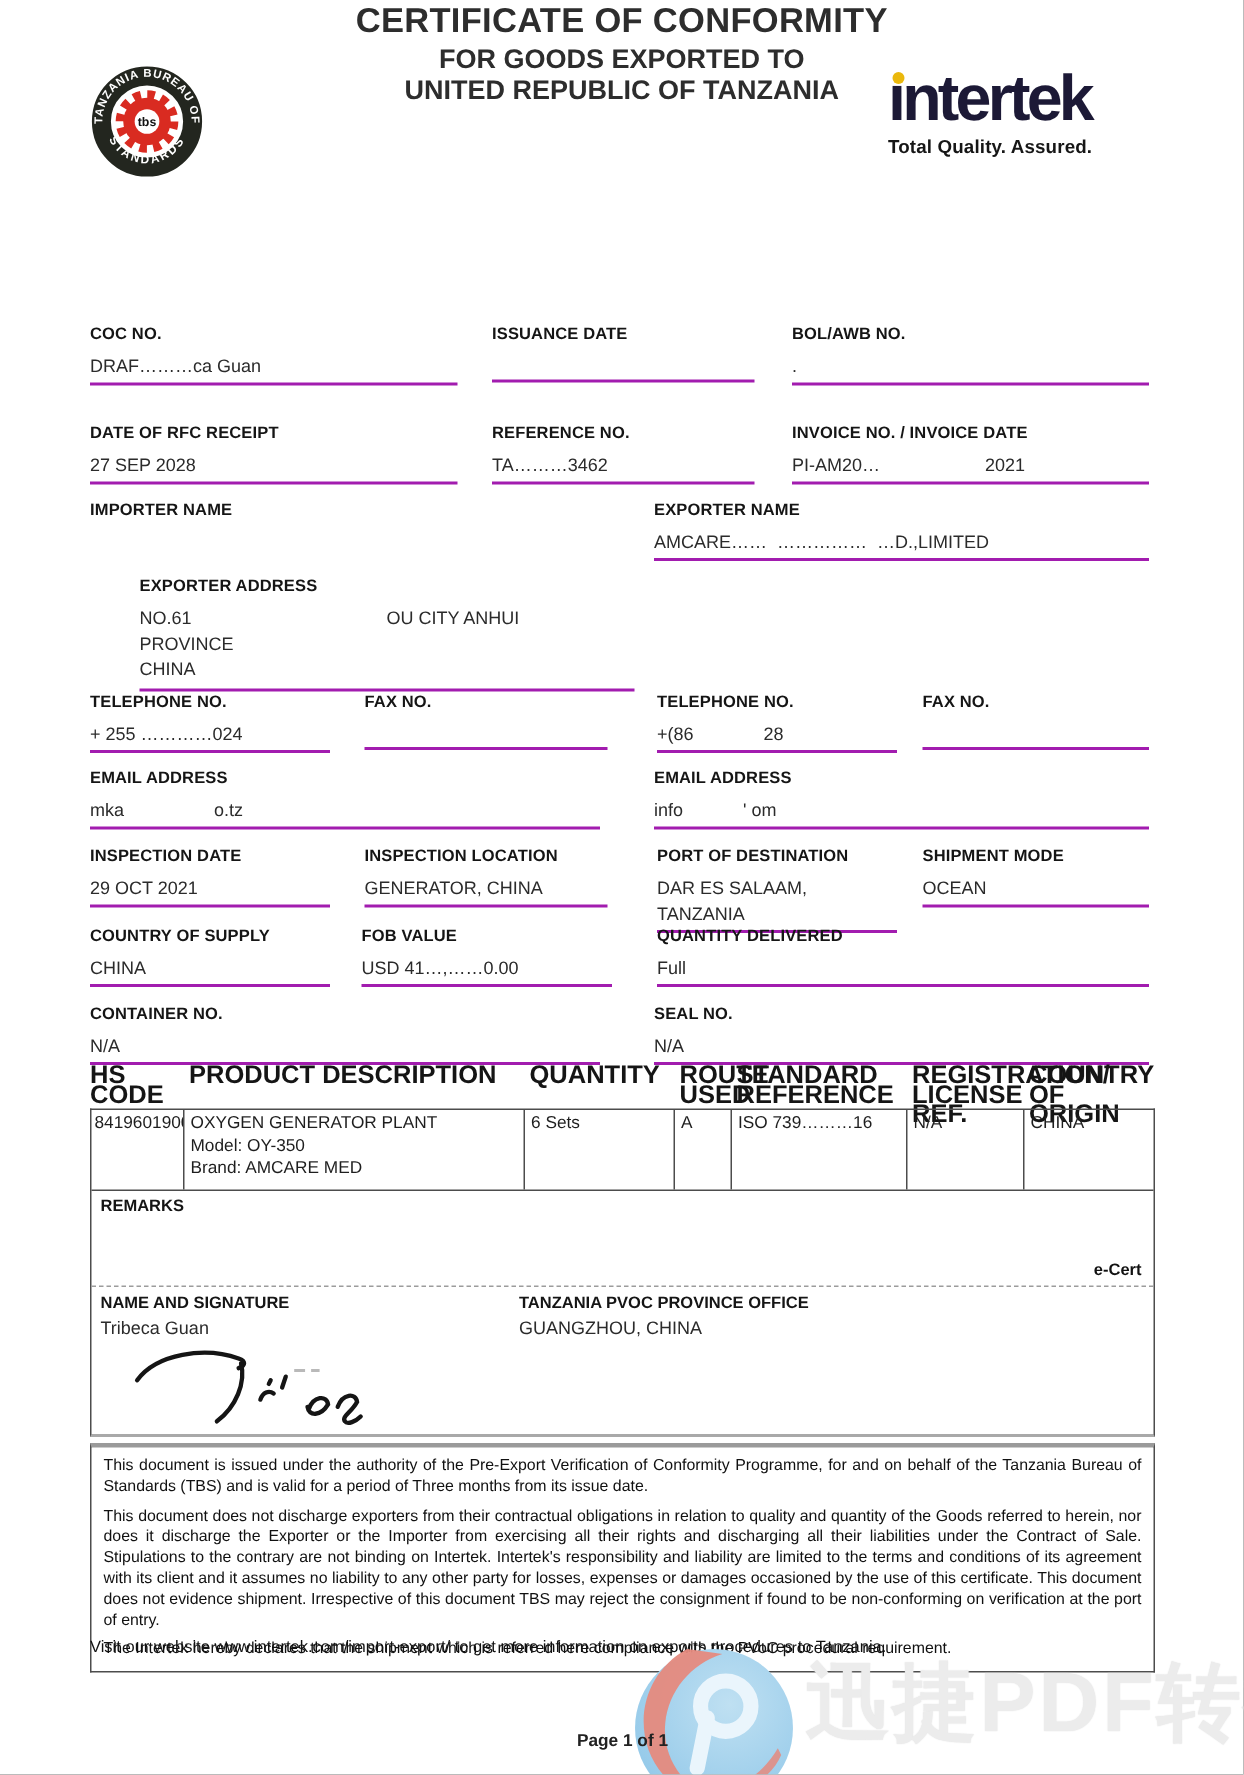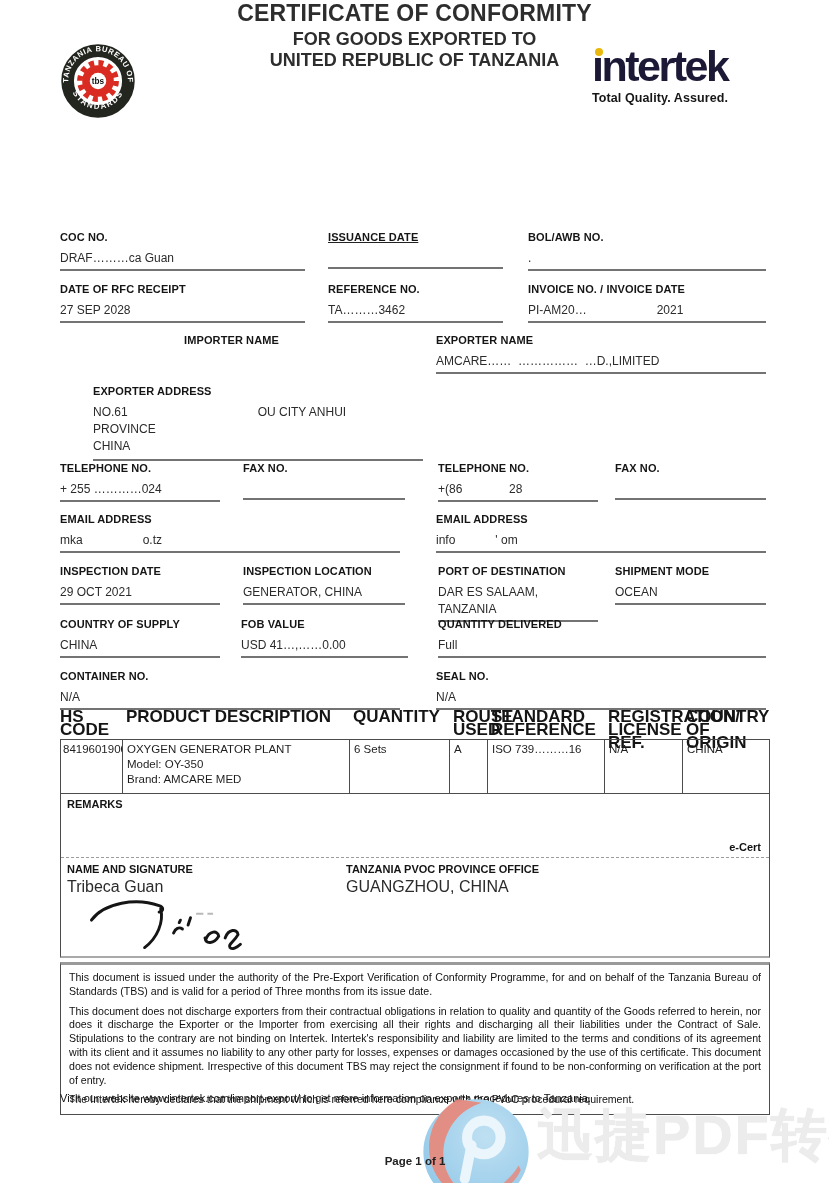--- a/index.html
+++ b/index.html
@@ -23,37 +23,37 @@
 
   .intertek { left:592px; top:44px; width:190px; }
   .intertek-word { position:relative; font-size:43px; font-weight:bold; letter-spacing:-2.5px; color:#1c1936; line-height:44px; }
   .intertek-dot { position:absolute; left:3px; top:4px; width:8px; height:8px; border-radius:50%; background:#eab80c; }
   .intertek-tagline { font-size:12.5px; font-weight:bold; color:#161616; margin-top:3px; letter-spacing:0.1px; }
 
   
   .frow { left:60px; width:710px; display:flex; }
   .field { display:block; }
   .f-label { font-size:11px; font-weight:bold; color:#151515; letter-spacing:0.1px; line-height:14px; margin-bottom:6px; white-space:pre-line; }
-  .f-value { font-size:12px; color:#2b2b2b; line-height:17px; min-height:19px; padding-bottom:2px; border-bottom:2px solid #737373; white-space:pre-line; }
+  .f-value { font-size:12px; color:#2b2b2b; line-height:17px; min-height:19px; padding-bottom:2px; border-bottom:2px solid #a21caf; white-space:pre-line; }
 
   
   .thead { left:60px; top:710px; width:710px; display:flex; }
   .th { font-size:17px; font-weight:bold; color:#151515; line-height:13px; padding:0 3px; white-space:pre-line; }
   .bigbox { left:60px; top:739px; width:710px; height:219px; border:1.5px solid #4c4c4c; border-bottom:2px solid #a9a9a9; }
   .trow { display:flex; height:54px; border-bottom:1.5px solid #4c4c4c; }
   .td { font-size:11.5px; color:#1e1e1e; line-height:15px; padding:2px 4px; border-right:1px solid #4c4c4c; white-space:pre-line; overflow:hidden; }
   .td:last-child { border-right:none; }
 
   .remarks { position:relative; height:64px; border-bottom:1px dashed #9c9c9c; }
   .remarks-label { font-size:11px; font-weight:bold; padding:4px 6px; color:#151515; }
   .ecert { position:absolute; right:8px; bottom:4px; font-size:11px; font-weight:bold; color:#111; }
 
   .sigarea { position:relative; height:98px; }
   .sig-label { font-size:11px; font-weight:bold; color:#151515; }
-  .sig-name { font-size:16px; color:#2b2b2b; margin-top:3px; }
+  .sig-name { font-size:12px; color:#2b2b2b; margin-top:3px; }
   .sig-left { position:absolute; left:6px; top:5px; }
   .sig-right { position:absolute; left:285px; top:5px; }
   .sig-scribble { position:absolute; left:10px; top:38px; }
 
   
   .legal { left:60px; top:962px; width:710px; border:1px solid #4c4c4c; border-top:3px solid #9a9a9a; padding:6px 8px 7px 8px; }
   .legal p { font-size:10.6px; line-height:13.8px; color:#111; text-align:justify; margin-bottom:6px; }
   .legal p:last-child { margin-bottom:0; }
   .website { left:60px; top:1092px; width:710px; font-size:11px; color:#111; }
 
@@ -90,26 +90,26 @@
     </div>
     <div class="intertek-tagline">Total Quality. Assured.</div>
   </div>
 
   <div class="abs title-block">
     <div class="title-1">CERTIFICATE OF CONFORMITY</div>
     <div class="title-2">FOR GOODS EXPORTED TO</div>
     <div class="title-3">UNITED REPUBLIC OF TANZANIA</div>
   </div>
 
-  <div class="abs frow" style="top:230px;">
+  <div class="abs frow" style="top:216px;">
     <div class="field" style="width:245px;">
       <div class="f-label">COC NO.</div>
       <div class="f-value">DRAF………ca Guan</div>
     </div>
-    <div class="field" style="width:175px; margin-left:23px;text-decoration:underline;">
+    <div class="field" style="width:175px; margin-left:23px;">
       <div class="f-label">ISSUANCE DATE</div>
       <div class="f-value"></div>
     </div>
     <div class="field" style="width:238px; margin-left:25px;">
       <div class="f-label">BOL/AWB NO.</div>
       <div class="f-value">.</div>
     </div>
   </div>
 
   <div class="abs frow" style="top:282px;">
@@ -121,21 +121,21 @@
       <div class="f-label">REFERENCE NO.</div>
       <div class="f-value">TA………3462</div>
     </div>
     <div class="field" style="width:238px; margin-left:25px;">
       <div class="f-label">INVOICE NO. / INVOICE DATE</div>
       <div class="f-value">PI-AM20…&nbsp;&nbsp;&nbsp;&nbsp;&nbsp;&nbsp;&nbsp;&nbsp;&nbsp;&nbsp;&nbsp;&nbsp;&nbsp;&nbsp;&nbsp;&nbsp;&nbsp;&nbsp;&nbsp;&nbsp;&nbsp;2021</div>
     </div>
   </div>
 
   <div class="abs frow" style="top:333px;">
-    <div class="field" style="width:343px;text-align:center;">
+    <div class="field" style="width:343px;">
       <div class="f-label">IMPORTER NAME</div>
     </div>
     <div class="field" style="width:330px; margin-left:33px;">
       <div class="f-label">EXPORTER NAME</div>
       <div class="f-value">AMCARE……&nbsp;&nbsp;……………&nbsp;&nbsp;…D.,LIMITED</div>
     </div>
   </div>
 
   <div class="abs frow" style="top:384px;">
     <div class="field" style="width:330px; margin-left:33px;">

